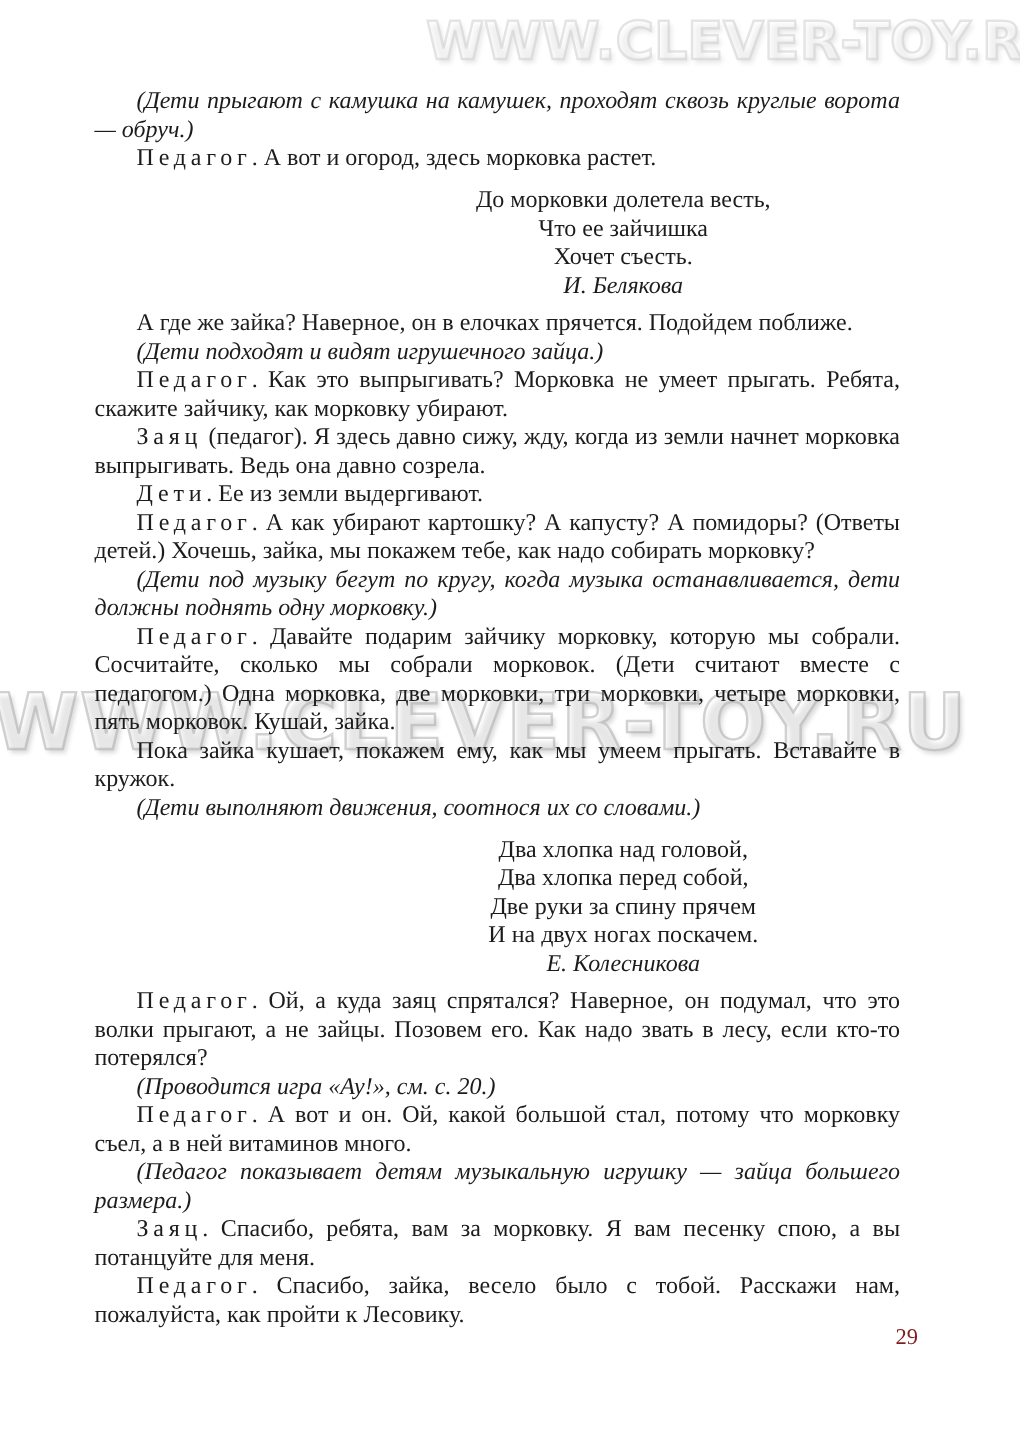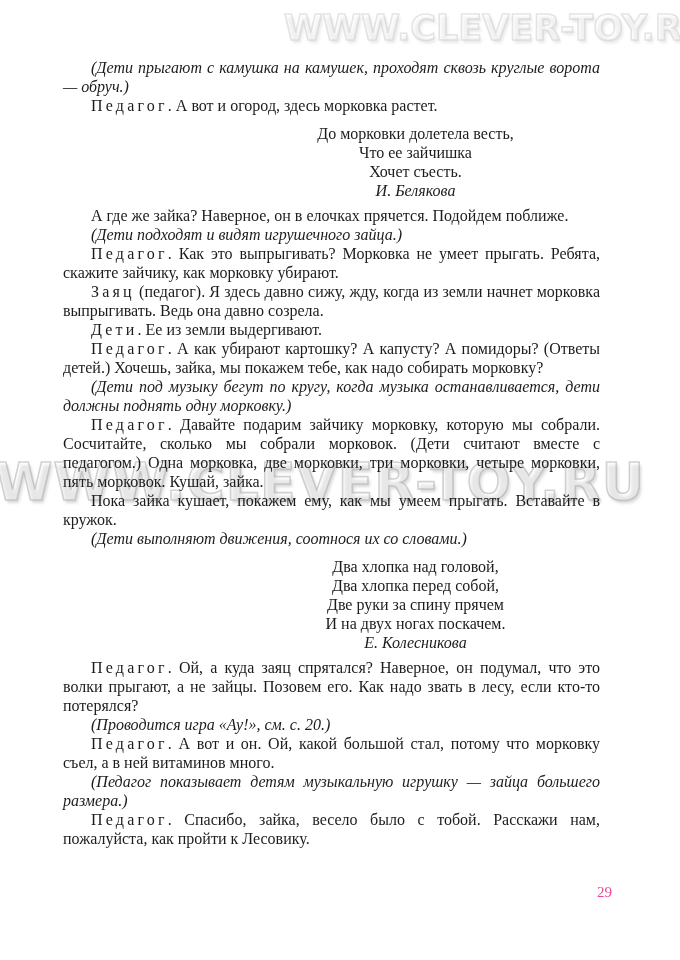--- a/index.html
+++ b/index.html
@@ -62,21 +62,21 @@
   .verse-author {
     display: block;
     font-style: italic;
     margin-top: 0px;
   }
   .page-number {
     position: absolute;
     top: 885px; right: 68px;
     font-size: 15px;
     line-height: 15px;
-    color: #ec4899;
+    color: #7f1d1d;
   }
 </style>
 </head>
 <body>
 
 <div class="page">
 
   <div class="wm wm-top">WWW.CLEVER-TOY.RU</div>
 
   <div class="wm wm-mid">WWW.CLEVER-TOY.RU</div>
@@ -104,18 +104,19 @@
         <span class="verse-line">Два хлопка над головой,</span>
         <span class="verse-line">Два хлопка перед собой,</span>
         <span class="verse-line">Две руки за спину прячем</span>
         <span class="verse-line">И на двух ногах поскачем.</span>
         <span class="verse-author">Е. Колесникова</span>
       </div>
       <p class="para"><span class="sp">Педагог</span><span class="n">. Ой, а куда заяц спрятался? Наверное, он подумал, что это волки прыгают, а не зайцы. Позовем его. Как надо звать в лесу, если кто-то потерялся?</span></p>
       <p class="stage"><span class="i">(Проводится игра «Ау!», см. с. 20.)</span></p>
       <p class="para"><span class="sp">Педагог</span><span class="n">. А вот и он. Ой, какой большой стал, потому что морковку съел, а в ней витаминов много.</span></p>
       <p class="stage"><span class="i">(Педагог показывает детям музыкальную игрушку — зайца большего размера.)</span></p>
+      <p class="para"><span class="sp">Заяц</span><span class="n">. Спасибо, ребята, вам за морковку. Я вам песенку спою, а вы потанцуйте для меня.</span></p>
       <p class="para"><span class="sp">Педагог</span><span class="n">. Спасибо, зайка, весело было с тобой. Расскажи нам, пожалуйста, как пройти к Лесовику.</span></p>
     </div>
 
   <div class="page-number">29</div>
 
 </div>
 
 </body></html>

